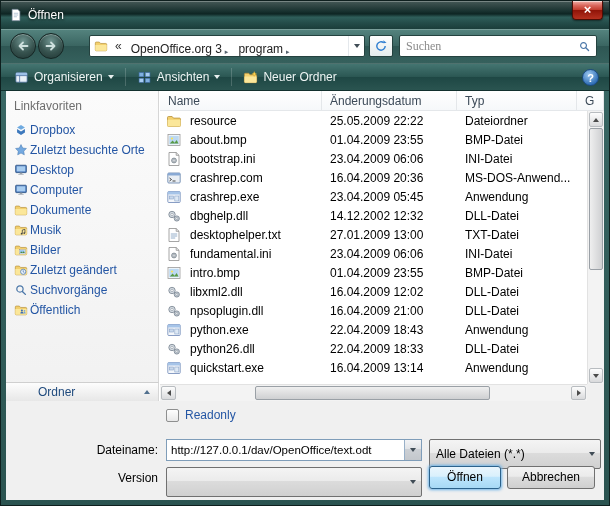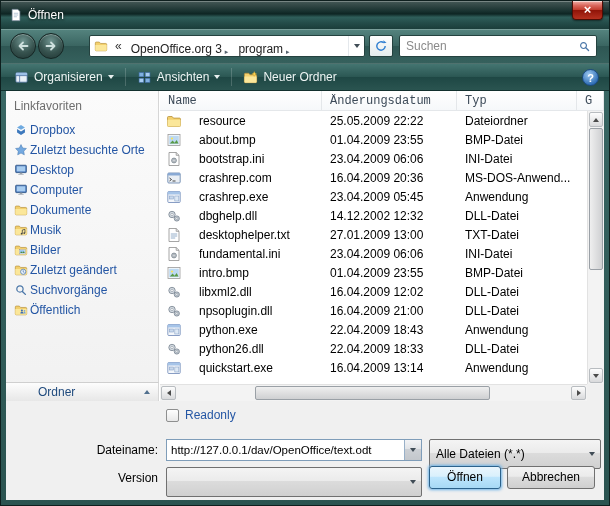--- a/index.html
+++ b/index.html
@@ -37,21 +37,21 @@
   .crumb { display:flex; align-items:flex-end; height:100%; padding:0 2px 0 5px; color:#222; white-space:nowrap; cursor:default; }
   .crumb-sep { font-size:7px; color:#55626e; padding:0 3px; }
   .addr-spacer { flex:1; }
   .addr-drop { width:16px; height:100%; display:flex; align-items:center; justify-content:center; border-left:1px solid #e4e8ec; }
   .refresh-btn { position:absolute; left:368px; top:6px; width:24px; height:22px;
     background:linear-gradient(#fdfdfd,#e4ecec); border:1px solid #24423f; border-radius:2px;
     display:flex; align-items:center; justify-content:center; }
   .searchbox { position:absolute; left:398px; top:6px; width:198px; height:22px; background:#fff;
     border:1px solid #24423f; border-radius:2px; display:flex; align-items:center; }
   .search-input { flex:1; min-width:0; border:none; outline:none; background:transparent;
-    font-family:Liberation Sans, sans-serif; font-size:12px; color:#333; padding:0 6px; height:18px; }
+    font-family:Liberation Serif, serif; font-size:12px; color:#333; padding:0 6px; height:18px; }
   .search-input::placeholder { color:#8a8a8a; opacity:1; }
   .search-icon { width:13px; height:13px; margin-right:5px; flex:none; }
   
   .toolbar { position:absolute; top:62px; left:0; right:0; height:28px;
     background:linear-gradient(to bottom,#447571 0%,#2b5753 49%,#1e4744 50%,#2a5450 100%);
     border-top:1px solid rgba(255,255,255,.18); border-bottom:1px solid #12302e;
     display:flex; align-items:center; padding-left:4px; }
   .tb-btn { display:flex; align-items:center; gap:5px; color:#eef5f4; padding:3px 9px; border-radius:3px; cursor:default; }
   .tb-icon { width:15px; height:15px; flex:none; }
   .tb-sep { width:1px; height:18px; background:rgba(255,255,255,.18); margin:0 2px; }
@@ -78,25 +78,25 @@
   .side-label { color:#2456a4; white-space:nowrap; overflow:hidden; }
   .folders-bar { position:absolute; left:0; bottom:0; width:153px; height:19px;
     background:linear-gradient(to bottom,#fdfdfd,#e7e7e7); border-top:1px solid #cfcfcf; border-right:1px solid #d6d6d6;
     display:flex; align-items:center; justify-content:space-between; padding:0 8px; cursor:pointer; }
   .folders-label { color:#1f4a7d;margin-left:24px; }
   
   .list { position:absolute; left:154px; top:0; right:0; height:310px; }
   .list-header { position:absolute; top:0; left:0; right:0; height:20px; display:grid;
     grid-template-columns:162px 135px 120px 1fr;
     background:linear-gradient(#ffffff,#f6f8fa); border-bottom:1px solid #e4e7ea; }
-  .hcell { padding:3px 0 0 8px; color:#3c4a58; border-right:1px solid #e4e7ea; white-space:nowrap; overflow:hidden; cursor:default;font-family:Liberation Mono, monospace; }
+  .hcell { padding:3px 0 0 8px; color:#3c4a58; border-right:1px solid #e4e7ea; white-space:nowrap; overflow:hidden; cursor:default; }
   .rows { position:absolute; top:20px; left:0; right:17px; height:266px; overflow:hidden; }
   .frow { display:grid; grid-template-columns:162px 135px 120px 1fr; height:19px; align-items:center; cursor:default; }
   .c { color:#000; white-space:nowrap; overflow:hidden; padding-left:8px; }
-  .cname { display:flex; align-items:center; gap:17px; padding-left:6px; }
+  .cname { display:flex; align-items:center; gap:8px; padding-left:6px; }
   .fi { width:16px; height:16px; flex:none; }
   
   .vscroll { position:absolute; top:20px; right:0; width:17px; height:273px; background:#f3f3f3; border-left:1px solid #e2e2e2; }
   .sbtn { position:absolute; background:linear-gradient(#fdfdfd,#d9dadc); border:1px solid #b8bcc0; border-radius:2px;
     display:flex; align-items:center; justify-content:center; }
   .vs-up { top:1px; left:1px; right:1px; height:15px; }
   .vs-down { bottom:1px; left:1px; right:1px; height:15px; }
   .vs-thumb { position:absolute; left:1px; right:1px; top:17px; height:142px;
     background:linear-gradient(to right,#efefef,#cfd0d2); border:1px solid #9aa0a6; border-radius:2px; }
   .hscroll { position:absolute; bottom:0; left:0; right:17px; height:17px; background:#f3f3f3; border-top:1px solid #e2e2e2; }

